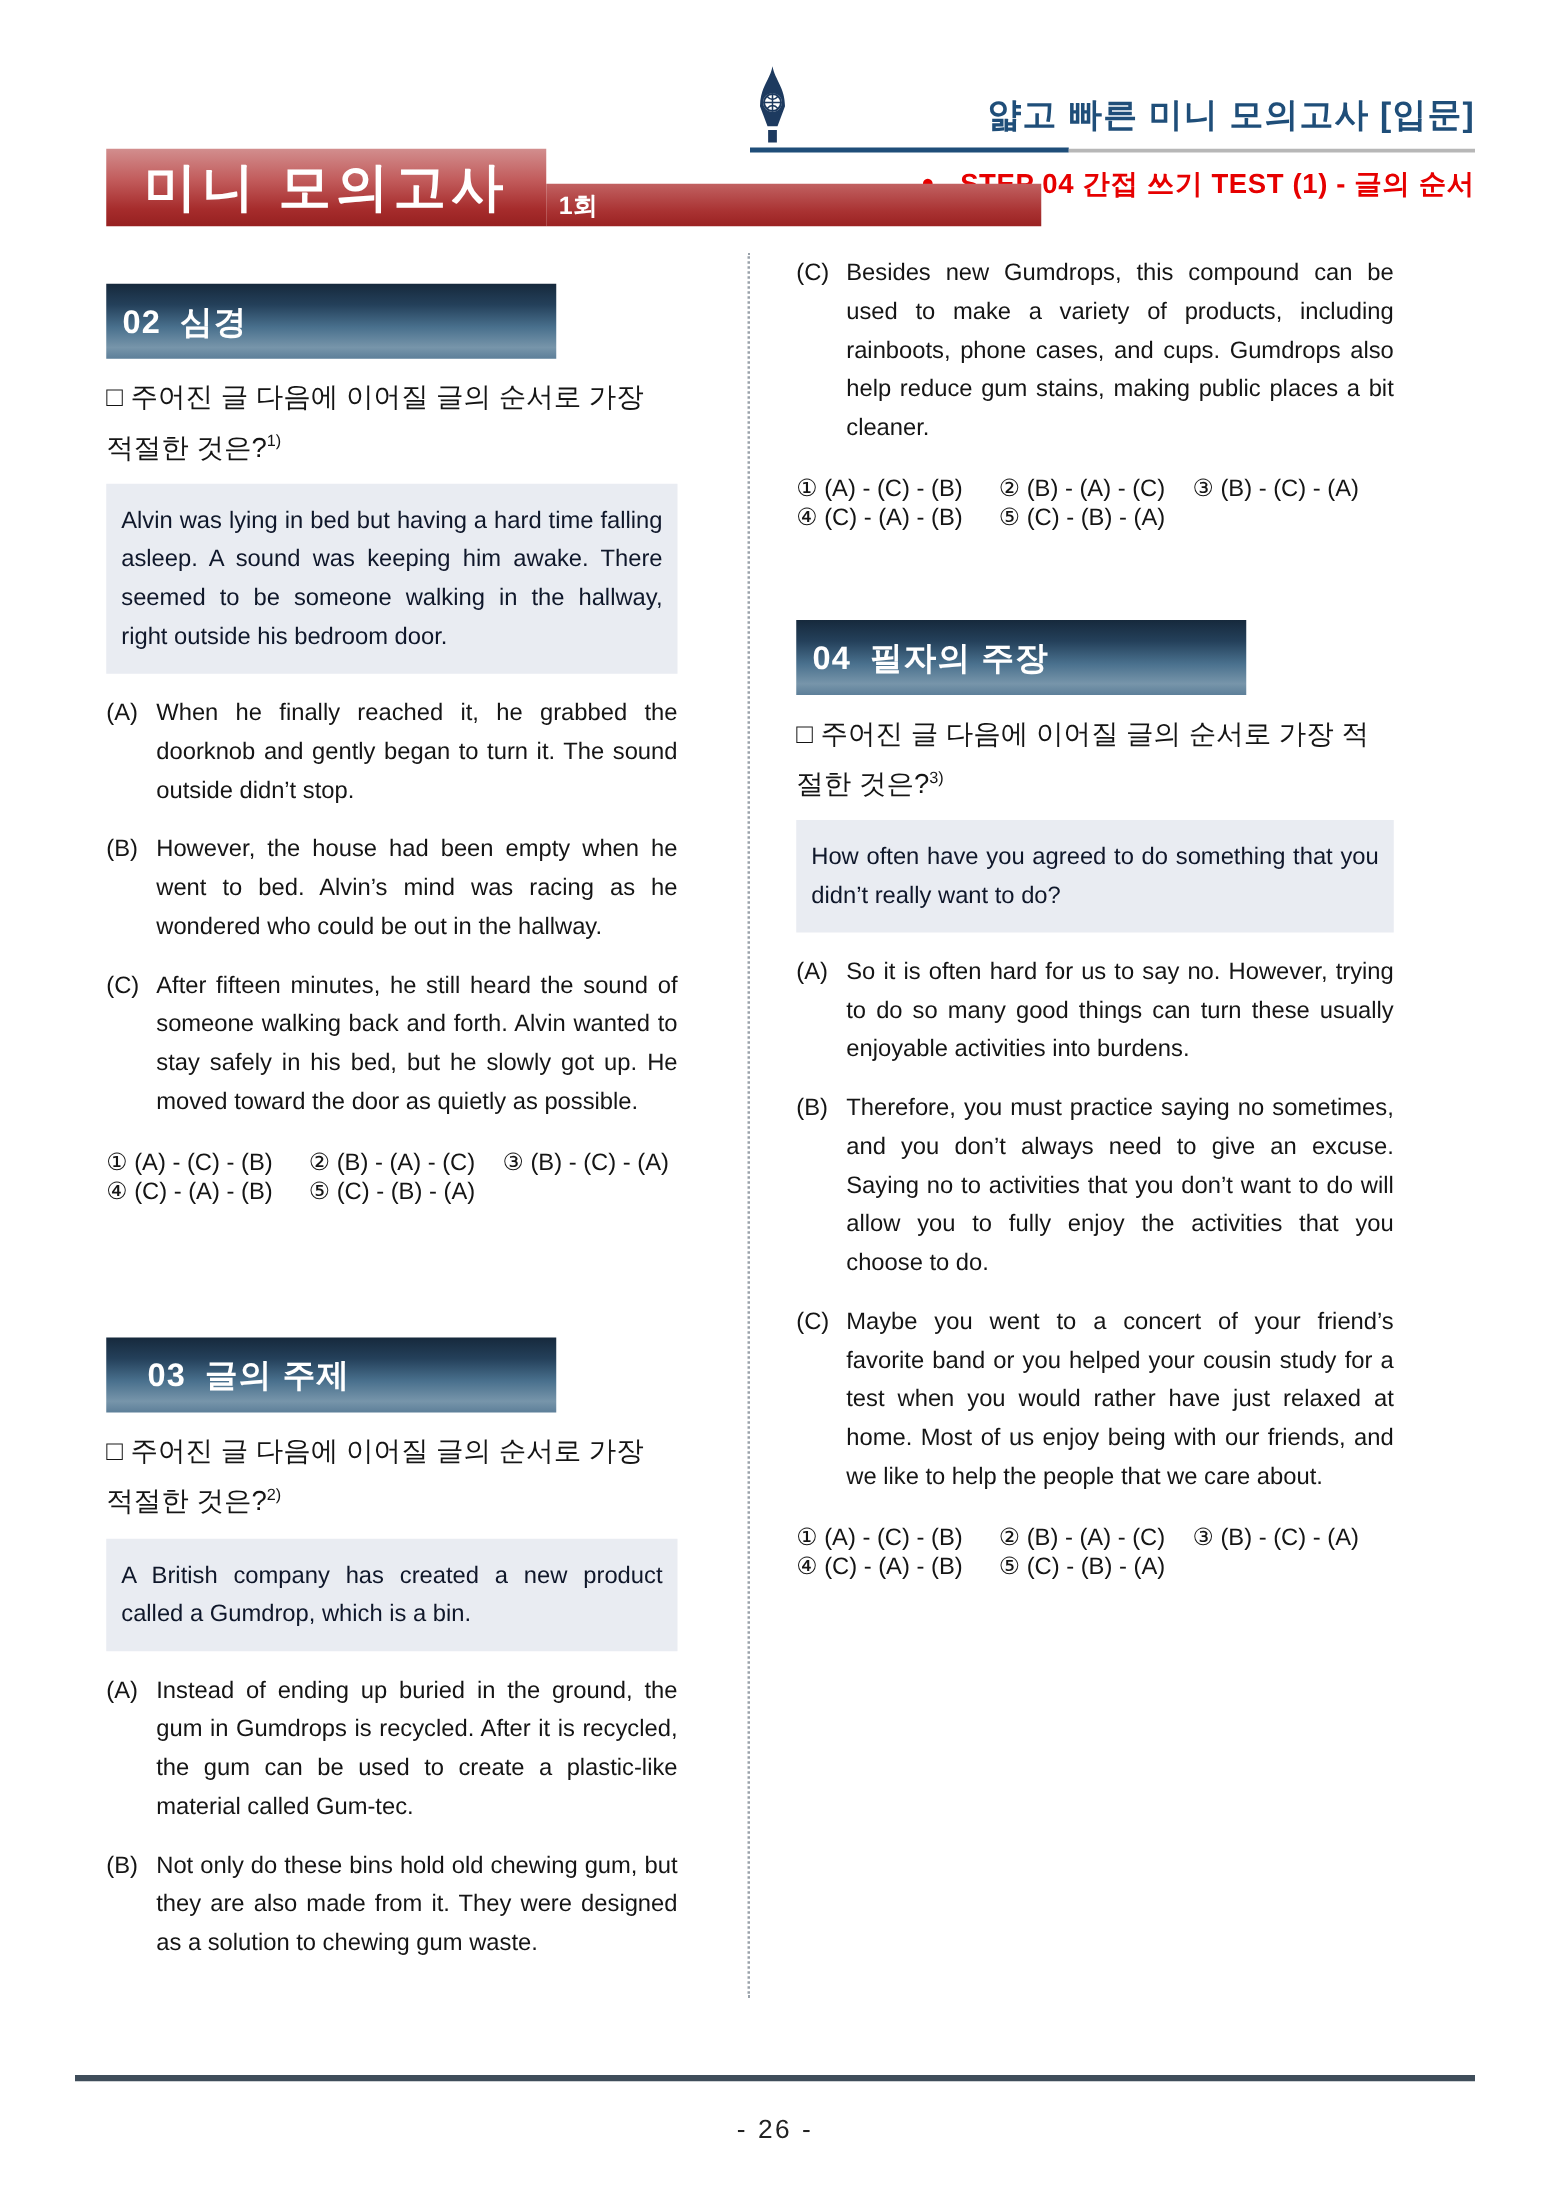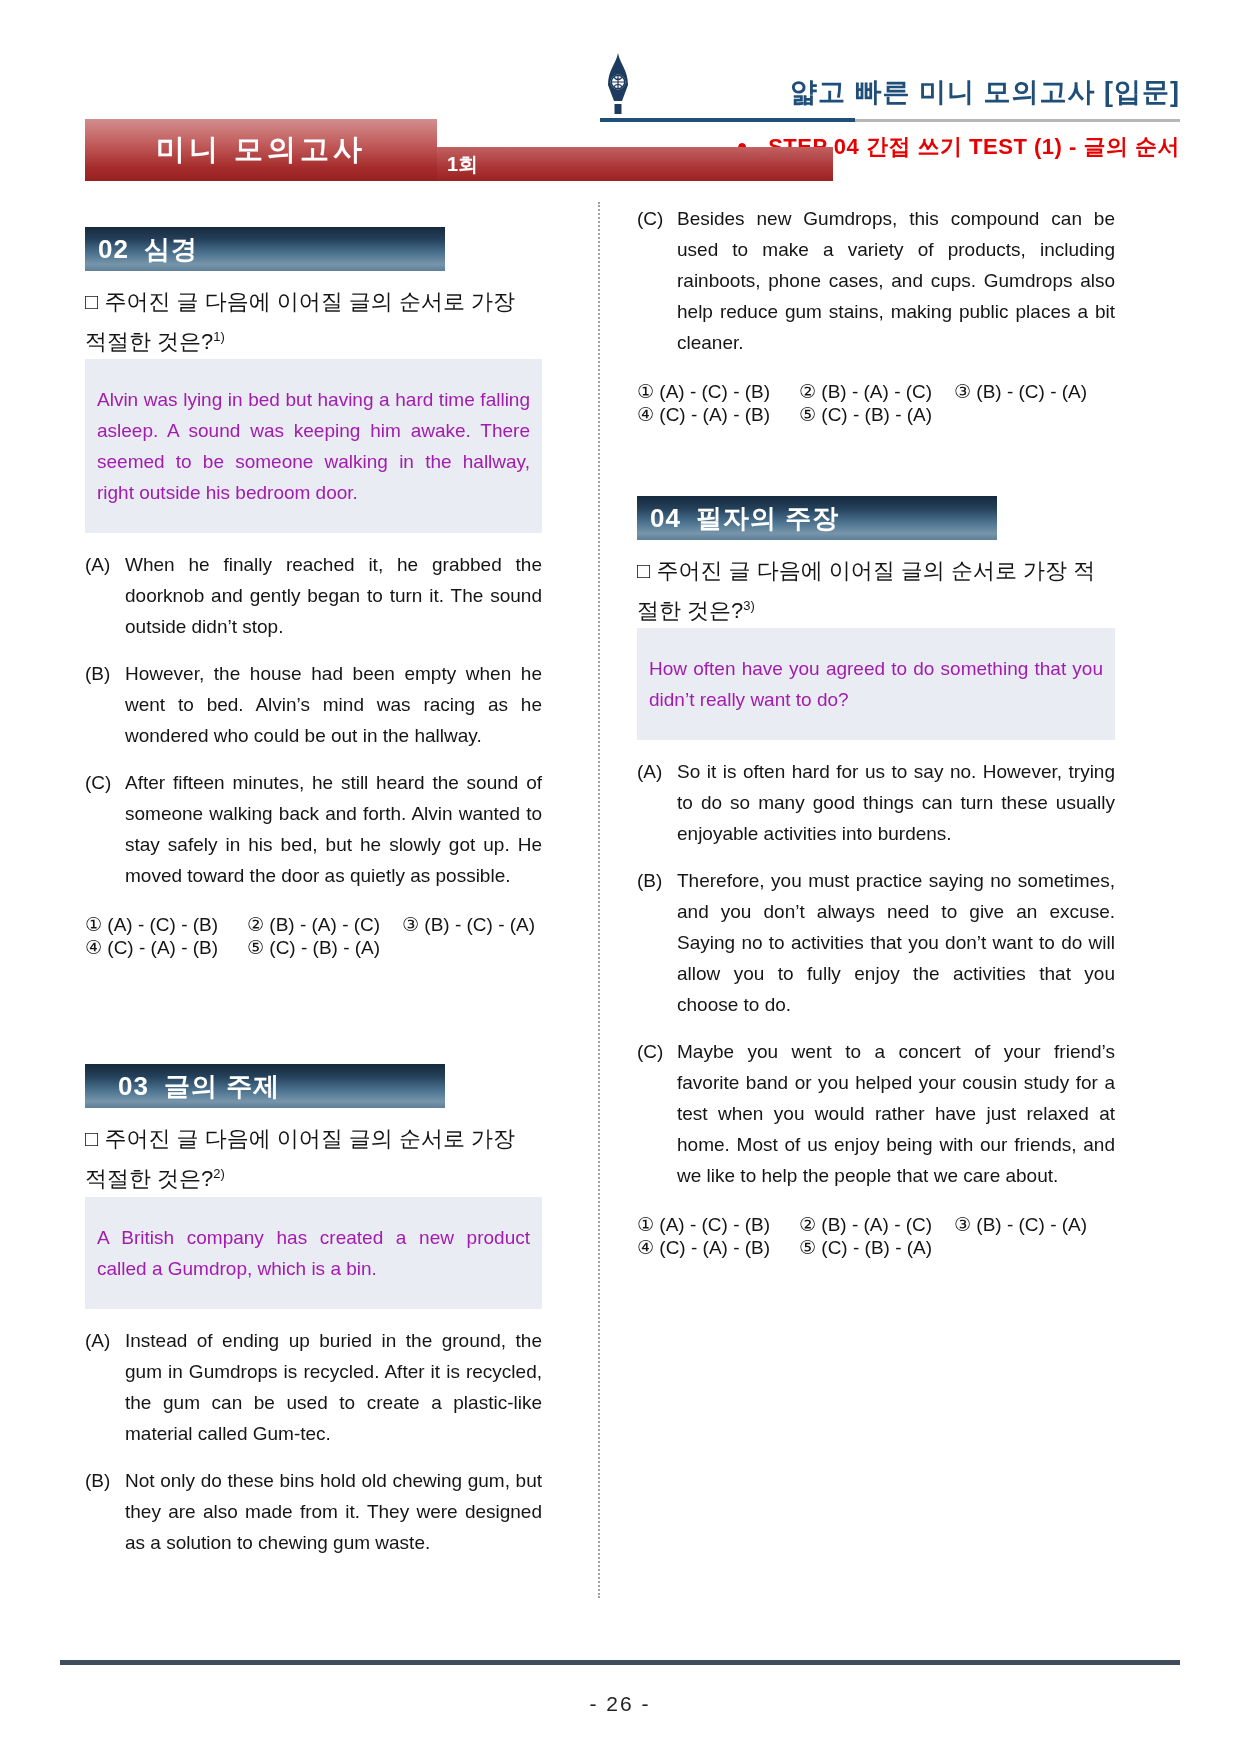--- a/index.html
+++ b/index.html
@@ -16,42 +16,42 @@
   .rule-blue { width:44%; height:4px; background:#1f4e79; }
   .rule-gray { width:56%; height:3px; background:#b7b7b7; align-self:flex-end; }
   .step-row { margin-top:10px; text-align:right; white-space:nowrap; }
   .step-bullet { color:#e60000; font-size:18px; margin-right:16px; vertical-align:2px; }
   .step-text { color:#e60000; font-size:22px; font-weight:bold; letter-spacing:0.5px; }
 
   
   .banner-main { position:absolute; left:85px; top:119px; width:352px; height:62px;
     background:linear-gradient(180deg,#d28e8e 0%,#c25c5c 40%,#a62c2c 78%,#962020 100%);
     display:flex; align-items:center; justify-content:center; }
-  .banner-main span { color:#fff; font-size:29px; font-weight:bold; letter-spacing:4px; }
+  .banner-main span { color:#fff; font-size:42px; font-weight:bold; letter-spacing:4px; }
   .banner-round { position:absolute; left:437px; top:147px; width:396px; height:34px;
     background:linear-gradient(180deg,#c16161 0%,#a93232 65%,#9a2222 100%);
     display:flex; align-items:center; padding-left:10px; }
   .banner-round span { color:#fff; font-size:20px; font-weight:bold; }
 
   
   .divider { position:absolute; left:598px; top:202px; height:1396px; width:0; border-left:2px dotted #9aa2aa; }
   .col { position:absolute; }
   .col-left  { left:85px;  top:227px; width:457px; }
   .col-right { left:637px; top:203px; width:478px; }
 
   
-  .sec-header { width:360px; height:44px; display:flex; align-items:center; gap:15px; padding-left:13px;
+  .sec-header { width:360px; height:60px; display:flex; align-items:center; gap:15px; padding-left:13px;
     background:linear-gradient(180deg,#16293c 0%,#24405a 28%,#49708d 58%,#7795aa 85%,#5d7f99 100%); }
   .sec-header span { color:#fff; font-size:26px; font-weight:bold; letter-spacing:1px; }
 
   .prompt { margin-top:13px; font-size:22px; line-height:35px; color:#151515; }
   .prompt sup { font-size:13px; }
 
-  .passage { margin-top:0; background:#e9ecf2; padding:25px 12px; font-size:19px; line-height:31px;
-    text-align:justify; color:#a21caf; }
+  .passage { margin-top:12px; background:#e9ecf2; padding:14px 12px; font-size:19px; line-height:31px;
+    text-align:justify; color:#0f172a; }
 
   .para { display:flex; margin-top:16px; font-size:19px; line-height:31px; color:#151515; }
   .para-label { width:40px; flex:0 0 40px; }
   .para-text { flex:1; text-align:justify; }
 
   .choices { margin-top:22px; display:grid; grid-template-columns:162px 155px 1fr; 
     font-size:19px; color:#151515; white-space:nowrap; }
 
   .mt-q03 { margin-top:105px;padding-left:33px; }
   .mt-q04 { margin-top:70px; }

